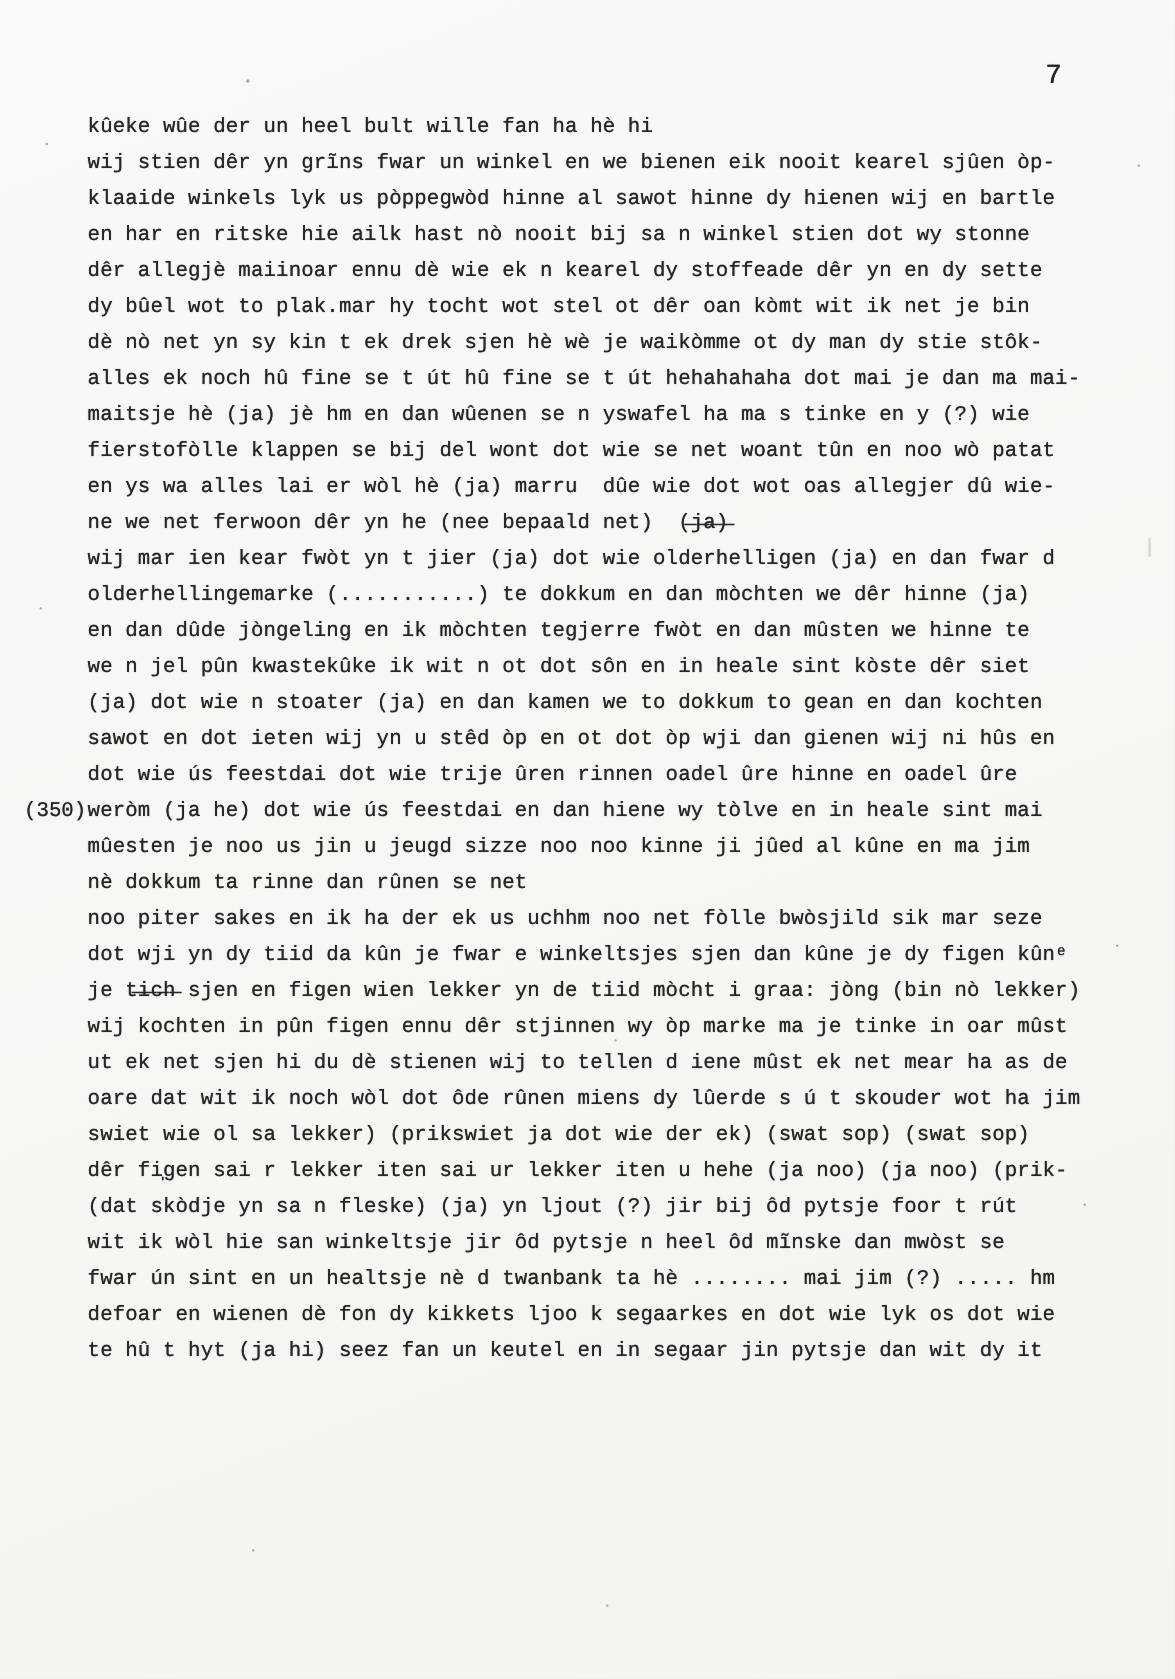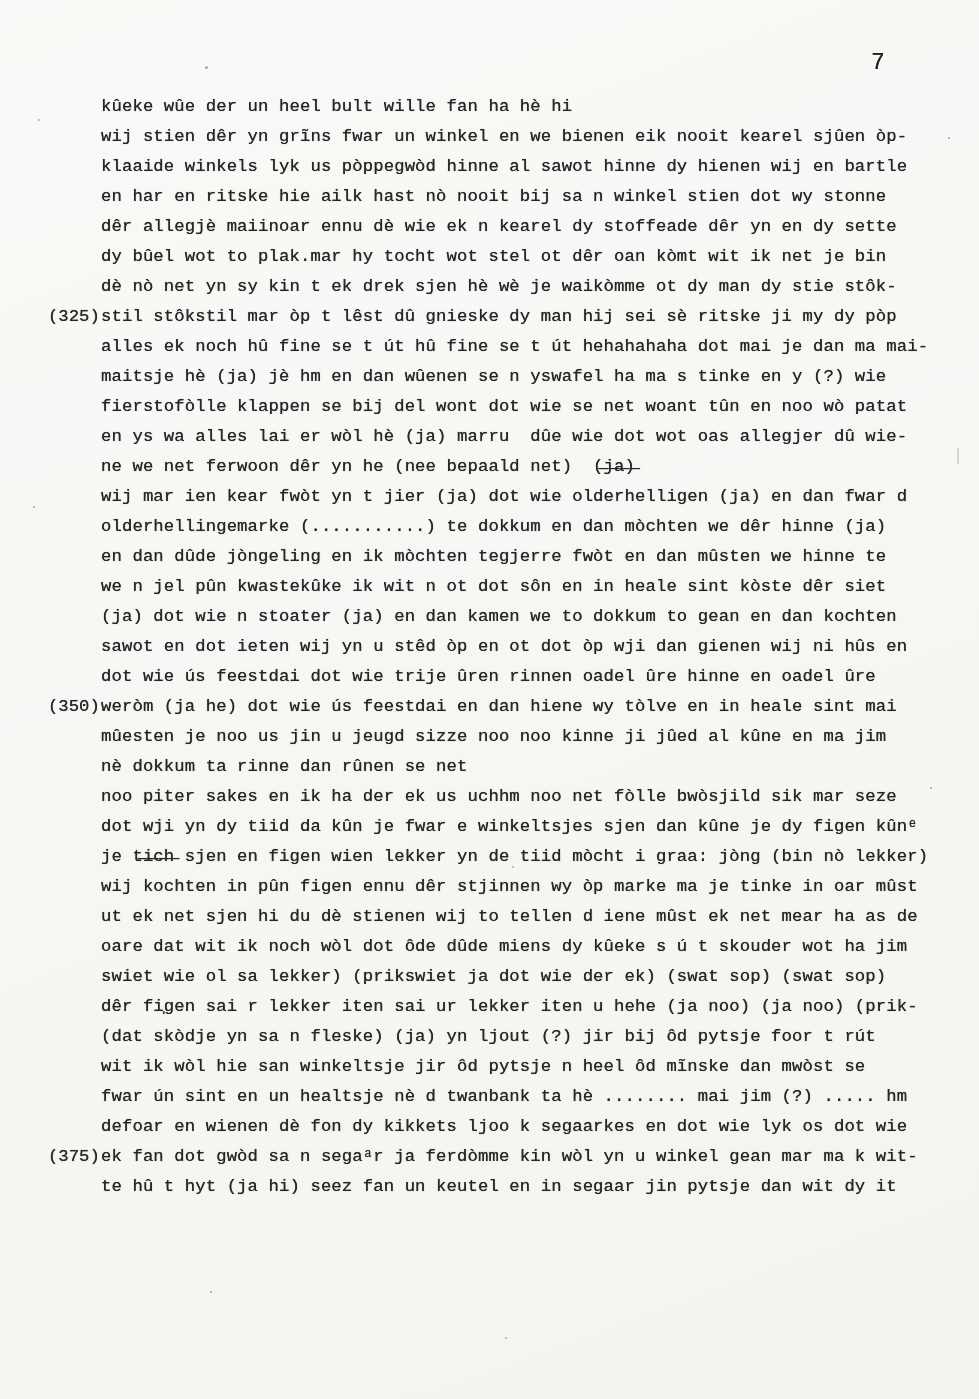--- a/index.html
+++ b/index.html
@@ -21,21 +21,21 @@
     top: 50px;
     left: 871px;
     font-size: 23px;
     letter-spacing: 1px;
     color: #222;
     text-shadow: 0 0 0.6px rgba(30,30,30,0.8);
   }
   .text-block {
     position: absolute;
     top: 92px;
-    left: 48px;
+    left: 20px;
     right: 20px;
   }
   .line {
     display: flex;
     height: 30px;
     align-items: baseline;
     line-height: 30px;
   }
   .margin-num {
     flex: none;
@@ -91,24 +91,20 @@
       </div>
       <div class="line">
         <span class="margin-num"></span>
         <span class="line-text">dy bûel wot to plak.mar hy tocht wot stel ot dêr oan kòmt wit ik net je bin</span>
       </div>
       <div class="line">
         <span class="margin-num"></span>
         <span class="line-text">dè nò net yn sy kin t ek drek sjen hè wè je waikòmme ot dy man dy stie stôk-</span>
       </div>
       <div class="line">
-        <span class="margin-num">(325)</span>
-        <span class="line-text">stil stôkstil mar òp t lêst dû gnieske dy man hij sei sè ritske ji my dy pòp</span>
-      </div>
-      <div class="line">
         <span class="margin-num"></span>
         <span class="line-text">alles ek noch hû fine se t út hû fine se t út hehahahaha dot mai je dan ma mai-</span>
       </div>
       <div class="line">
         <span class="margin-num"></span>
         <span class="line-text">maitsje hè (ja) jè hm en dan wûenen se n yswafel ha ma s tinke en y (?) wie</span>
       </div>
       <div class="line">
         <span class="margin-num"></span>
         <span class="line-text">fierstofòlle klappen se bij del wont dot wie se net woant tûn en noo wò patat</span>
@@ -176,21 +172,21 @@
       <div class="line">
         <span class="margin-num"></span>
         <span class="line-text">wij kochten in pûn figen ennu dêr stjinnen wy òp marke ma je tinke in oar mûst</span>
       </div>
       <div class="line">
         <span class="margin-num"></span>
         <span class="line-text">ut ek net sjen hi du dè stienen wij to tellen d iene mûst ek net mear ha as de</span>
       </div>
       <div class="line">
         <span class="margin-num"></span>
-        <span class="line-text">oare dat wit ik noch wòl dot ôde dûde miens dy kûeke s ú t skouder wot ha jim</span>
+        <span class="line-text">oare dat wit ik noch wòl dot ôde rûnen miens dy lûerde s ú t skouder wot ha jim</span>
       </div>
       <div class="line">
         <span class="margin-num"></span>
         <span class="line-text">swiet wie ol sa lekker) (prikswiet ja dot wie der ek) (swat sop) (swat sop)</span>
       </div>
       <div class="line">
         <span class="margin-num"></span>
         <span class="line-text">dêr fi̩gen sai r lekker iten sai ur lekker iten u hehe (ja noo) (ja noo) (prik-</span>
       </div>
       <div class="line">
@@ -201,24 +197,20 @@
         <span class="margin-num"></span>
         <span class="line-text">wit ik wòl hie san winkeltsje jir ôd pytsje n heel ôd mĩnske dan mwòst se</span>
       </div>
       <div class="line">
         <span class="margin-num"></span>
         <span class="line-text">fwar ún sint en un healtsje nè d twanbank ta hè ........ mai jim (?) ..... hm</span>
       </div>
       <div class="line">
         <span class="margin-num"></span>
         <span class="line-text">defoar en wienen dè fon dy kikkets ljoo k segaarkes en dot wie lyk os dot wie</span>
-      </div>
-      <div class="line">
-        <span class="margin-num">(375)</span>
-        <span class="line-text">ek fan dot gwòd sa n segaᵃr ja ferdòmme kin wòl yn u winkel gean mar ma k wit-</span>
       </div>
       <div class="line">
         <span class="margin-num"></span>
         <span class="line-text">te hû t hyt (ja hi) seez fan un keutel en in segaar jin pytsje dan wit dy it</span>
       </div>
     </div>
 
   <div class="speck" style="left:205px; top:66px; width:3px; height:3px;"></div>
   <div class="speck" style="left:38px; top:119px; width:2px; height:2px;"></div>
   <div class="speck" style="left:33px; top:506px; width:2px; height:2px;"></div>

